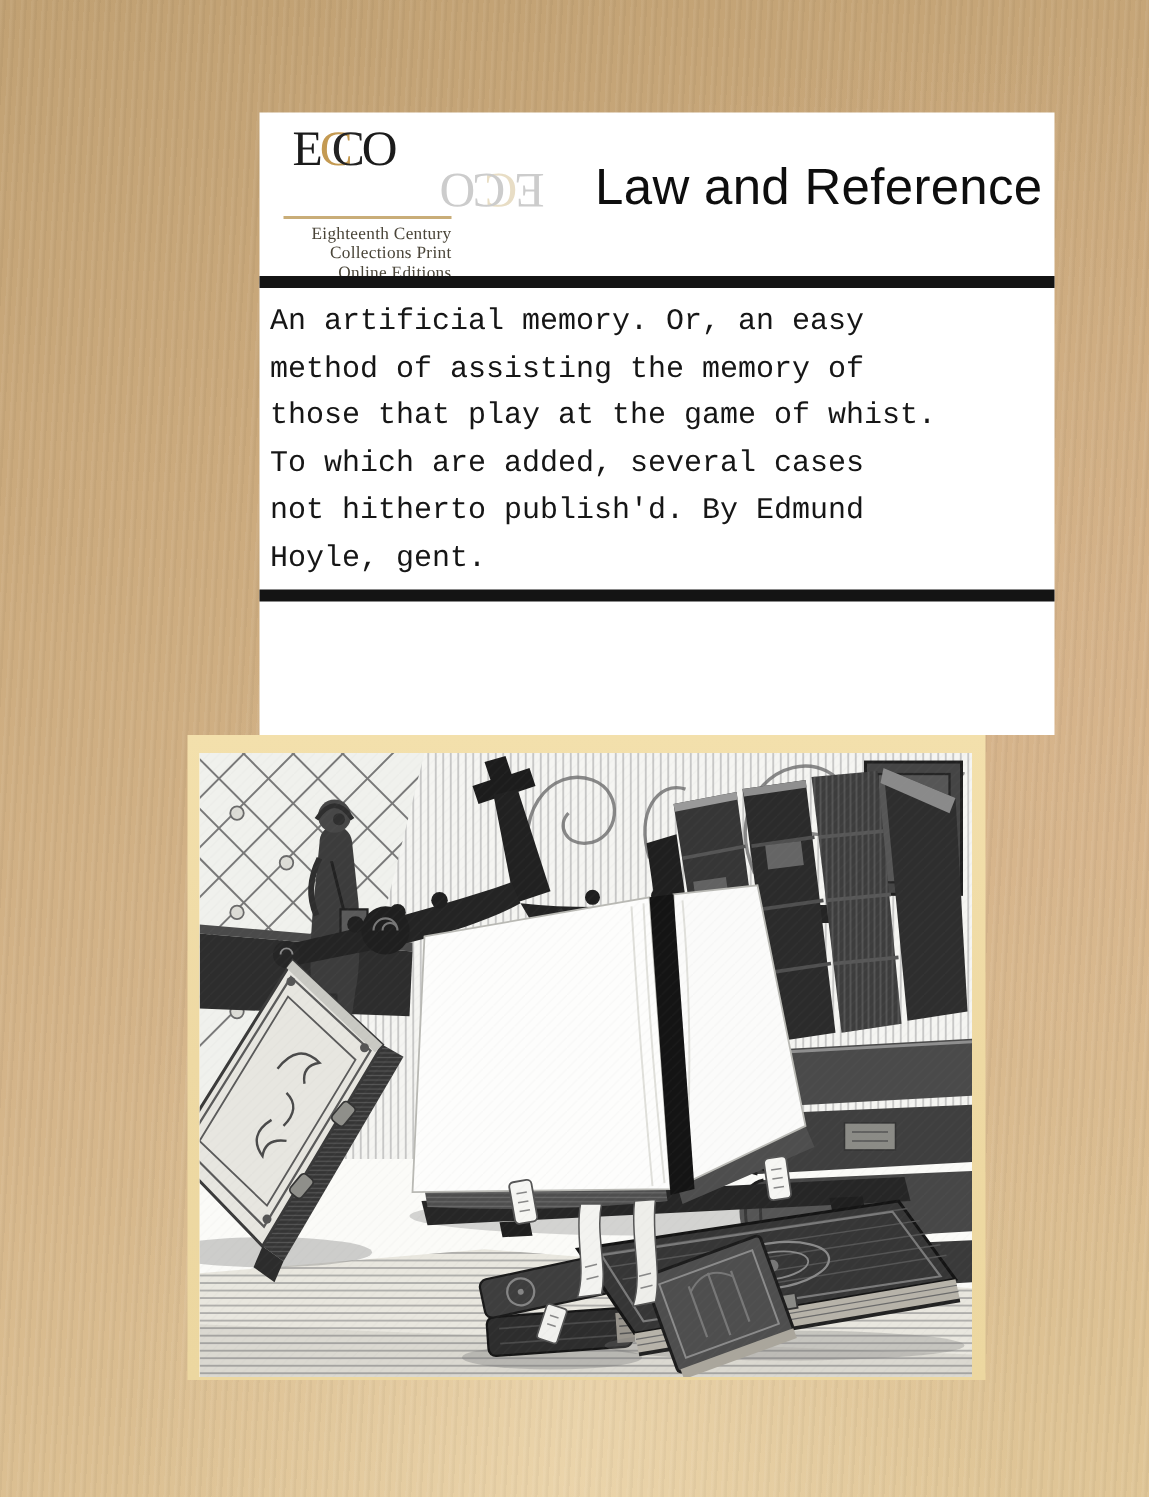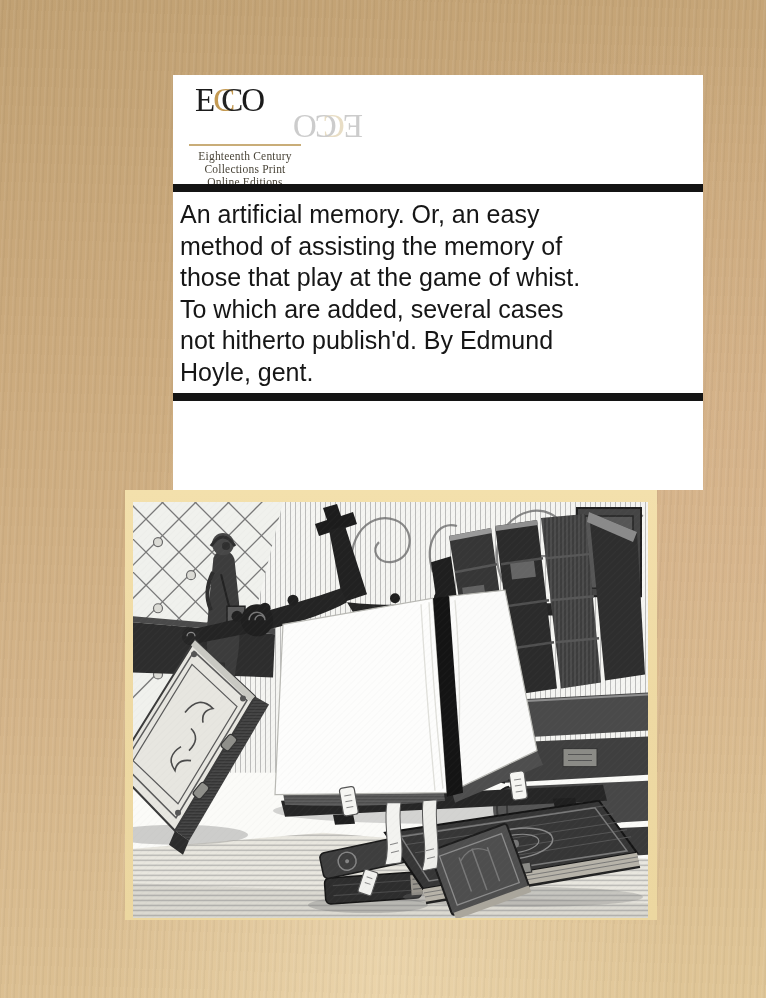--- a/index.html
+++ b/index.html
@@ -26,30 +26,30 @@
   .ecco span{display:inline-block;}
   .ecco .l-e{color:#1b1b1b;}
   .ecco .l-c1{color:#c49a52;margin-left:-2px;}
   .ecco .l-c2{color:#232323;margin-left:-14px;}
   .ecco .l-o{color:#1b1b1b;margin-left:-2px;}
   .ecco.mirror{transform:rotate(180deg);opacity:.45;margin-top:-4px;}
   .ecco.mirror .l-e,.ecco.mirror .l-c2,.ecco.mirror .l-o{color:#8f8f8f;}
   .ecco.mirror .l-c1{color:#cdb67f;}
   .gold-rule{width:112px;height:2px;background:#c9ad78;margin:3px 0 4px 0;}
   .logo-sub{font-family:"Liberation Serif",serif;font-size:11.5px;line-height:13px;
-        color:#4a4539;text-align:center;width:112px;letter-spacing:.2px;}
+        color:#4a4539;text-align:right;width:112px;letter-spacing:.2px;}
   .category{
     position:absolute;right:8px;top:31px;font-size:34px;color:#0e0e0e;
     letter-spacing:.2px;white-space:nowrap;}
   .rule{position:absolute;left:0;right:0;height:8px;background:#141414;}
   .rule-1{top:109px;}
   .rule-2{top:318px;}
   .title{
     position:absolute;left:7px;top:124px;width:516px;
-    font-size:25px;line-height:31.5px;color:#161616;white-space:pre-line;}
+    font-size:20px;line-height:31.5px;color:#161616;white-space:pre-line;font-family:Liberation Mono, monospace;}
   .author{position:absolute;left:7px;top:352px;font-size:30px;color:#161616;}
   .mat{
     position:absolute;left:125px;top:490px;width:532px;height:430px;
     background:linear-gradient(180deg,#f3e0ac 0%,#eed9a3 50%,#ecd7a0 100%);z-index:2;}
   .illustration{
     position:absolute;left:8px;top:12px;width:515px;height:416px;
     background:#fbfbf8;overflow:hidden;}
   .illustration svg{display:block;width:100%;height:100%;}
 </style>
 </head>
@@ -65,20 +65,21 @@
       <span class="l-e">E</span><span class="l-c1">C</span><span class="l-c2">C</span><span class="l-o">O</span>
     </div>
     <div class="gold-rule"></div>
     <div class="logo-sub">
       <div>Eighteenth Century</div>
       <div>Collections Print</div>
       <div>Online Editions</div>
     </div>
   </div>
 
+  <div class="category">Law and Reference</div>
 
   <div class="rule rule-1"></div>
 
   <div class="title">An artificial memory. Or, an easy
 method of assisting the memory of
 those that play at the game of whist.
 To which are added, several cases
 not hitherto publish'd. By Edmund
 Hoyle, gent.</div>
 

